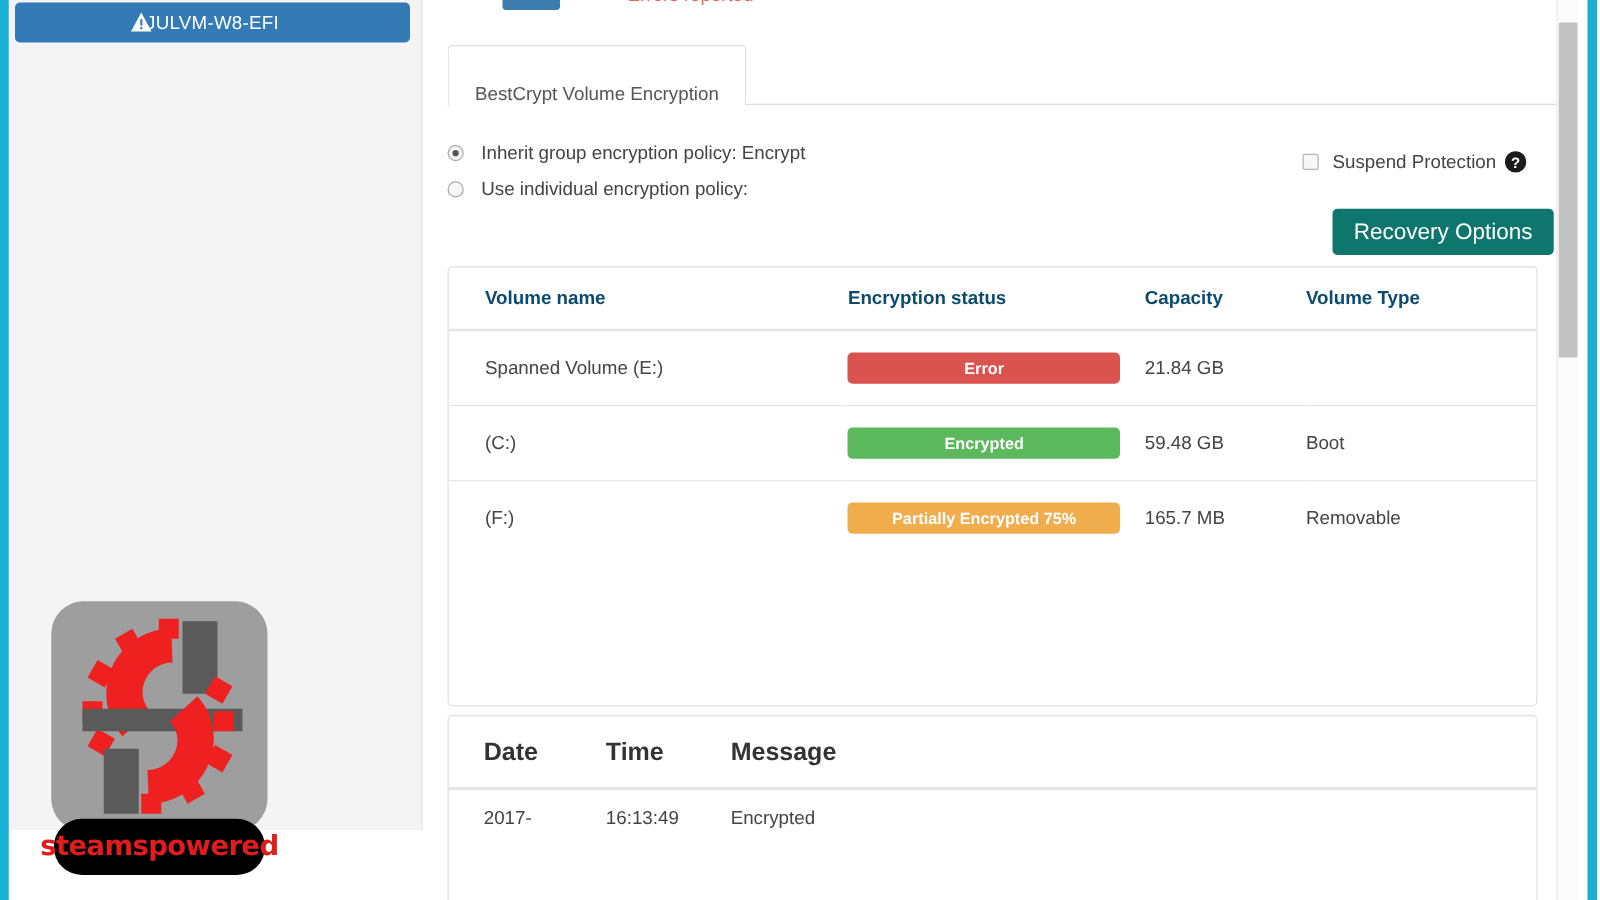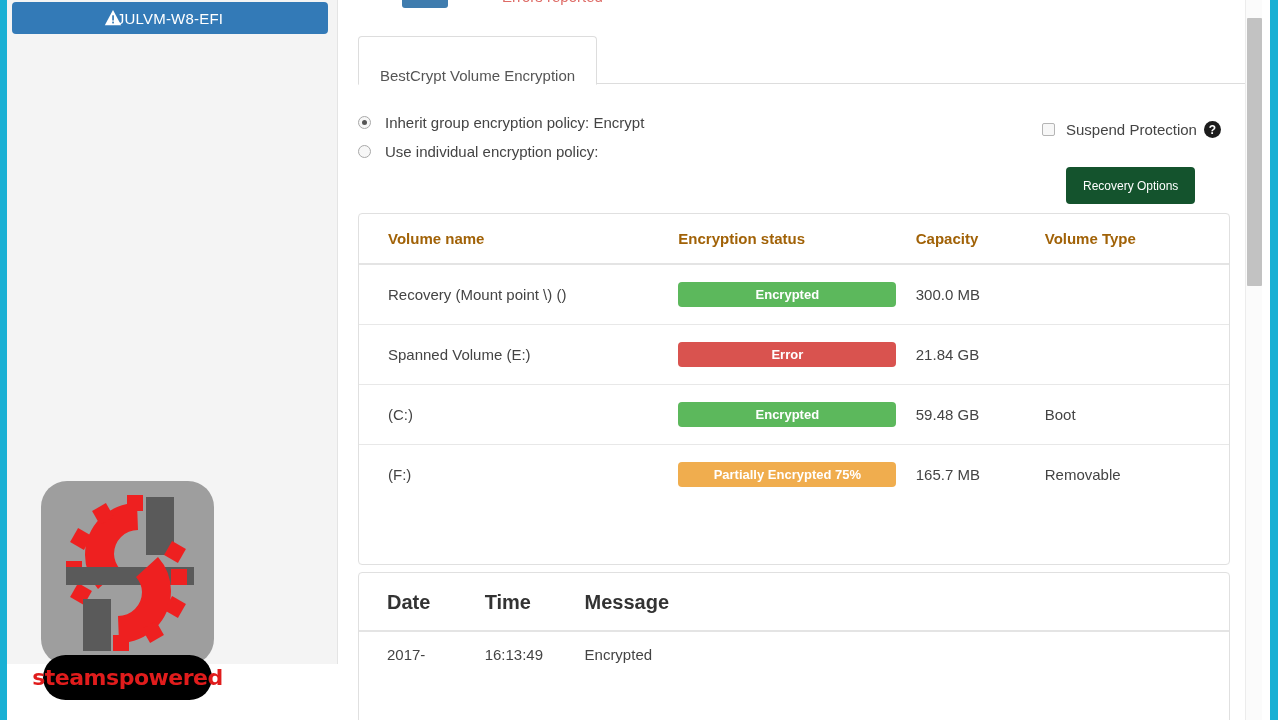--- a/index.html
+++ b/index.html
@@ -169,23 +169,23 @@
     cursor: pointer;
     line-height: 1;
   }
 
   
   .recovery-btn {
     position: absolute; left: 727px; top: 167px;
     height: 37px;
     padding: 0 17px;
     display: flex; align-items: center;
-    background: #14532d;
+    background: #0f766e;
     color: #ffffff;
-    font-size: 12px;
+    font-size: 18px;
     border-radius: 4px;
     cursor: pointer;
     white-space: nowrap;
   }
 
   
   .panel {
     position: absolute;
     border: 1px solid #e0e0e0;
     border-radius: 4px;
@@ -211,21 +211,21 @@
     text-decoration: none;
     cursor: pointer;
   }
 
   
   .vtable { width: 100%; border-collapse: collapse; }
   .vtable th {
     text-align: left;
     font-size: 15px;
     font-weight: bold;
-    color: #a16207;
+    color: #0c4a6e;
     padding: 16px 0 16px 0;
     border-bottom: 2px solid #e4e4e4;
   }
   .vtable td {
     font-size: 15px;
     color: #444444;
     padding: 17px 0;
     border-top: 1px solid #e8e8e8;
     vertical-align: middle;
   }
@@ -367,28 +367,20 @@
         <thead>
           <tr>
             <th class="c-name">Volume name</th>
             <th class="c-stat">Encryption status</th>
             <th class="c-cap">Capacity</th>
             <th class="c-type">Volume Type</th>
           </tr>
         </thead>
         <tbody>
           <tr>
-            <td class="c-name">Recovery (Mount point \) ()</td>
-            <td class="c-stat">
-              <span class="badge" style="background:#5cb85c">Encrypted</span>
-            </td>
-            <td class="c-cap">300.0 MB</td>
-            <td class="c-type"></td>
-          </tr>
-          <tr>
             <td class="c-name">Spanned Volume (E:)</td>
             <td class="c-stat">
               <span class="badge" style="background:#d9534f">Error</span>
             </td>
             <td class="c-cap">21.84 GB</td>
             <td class="c-type"></td>
           </tr>
           <tr>
             <td class="c-name">(C:)</td>
             <td class="c-stat">

